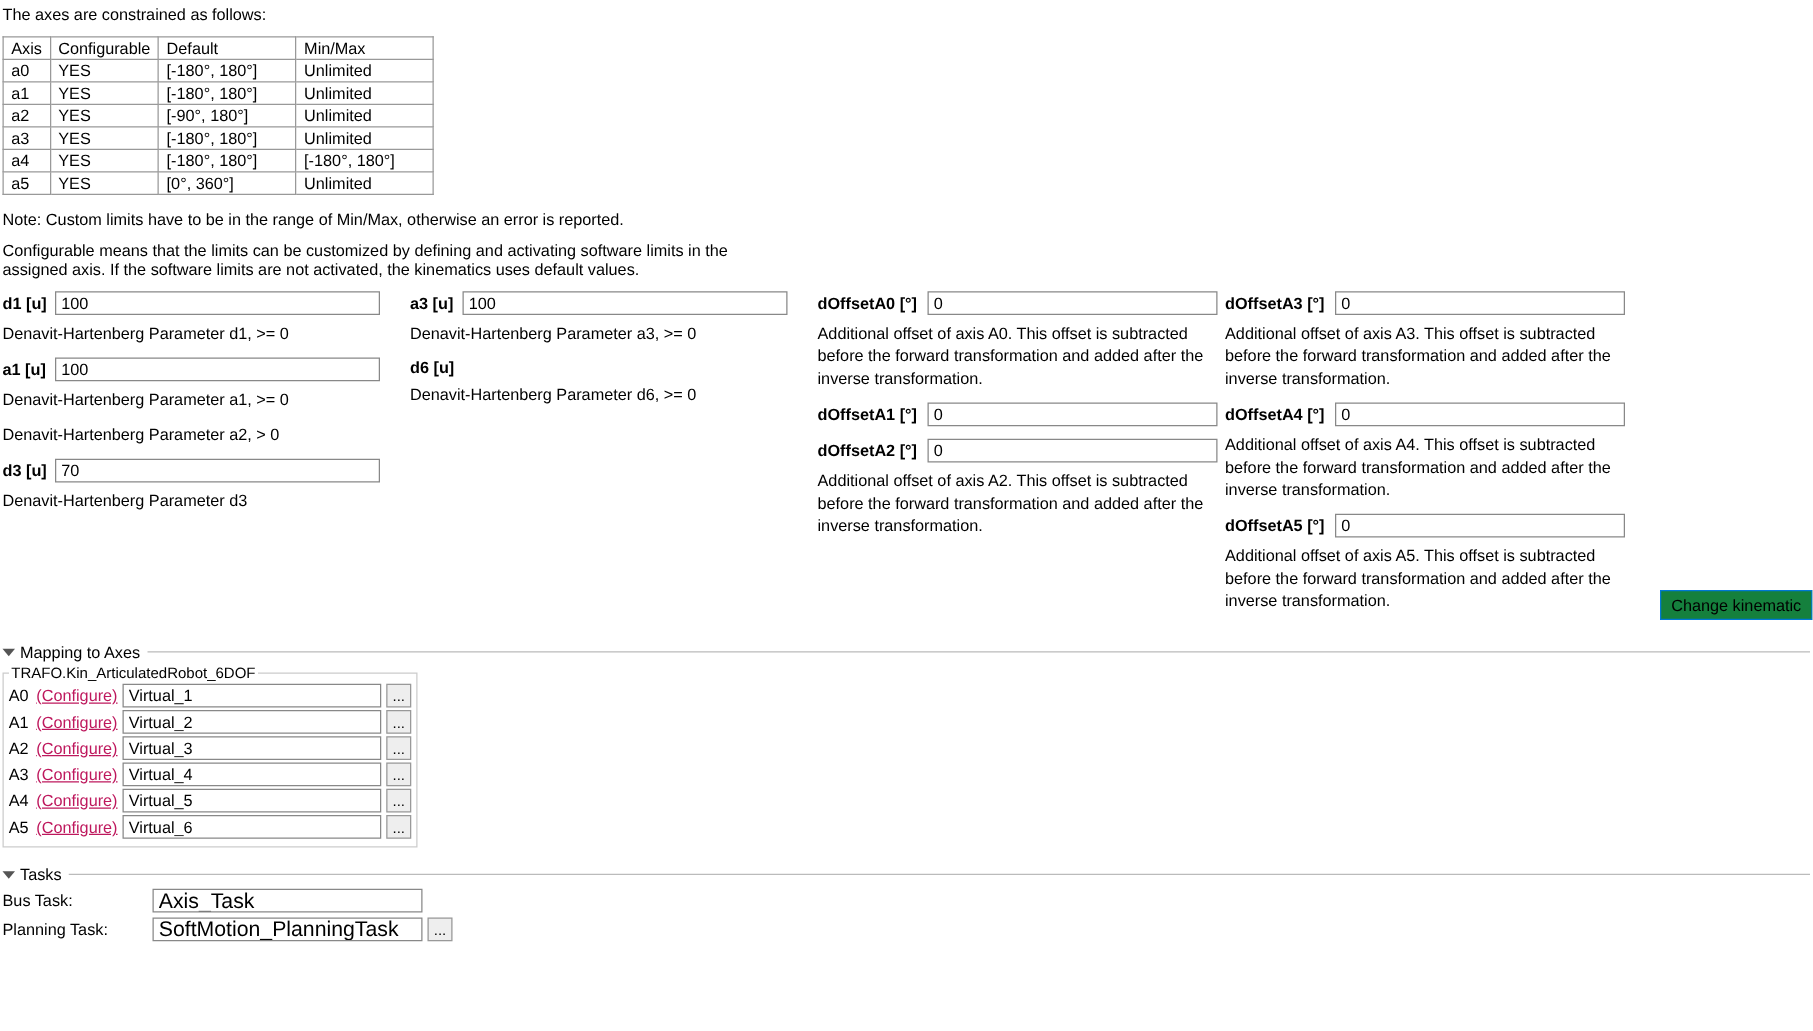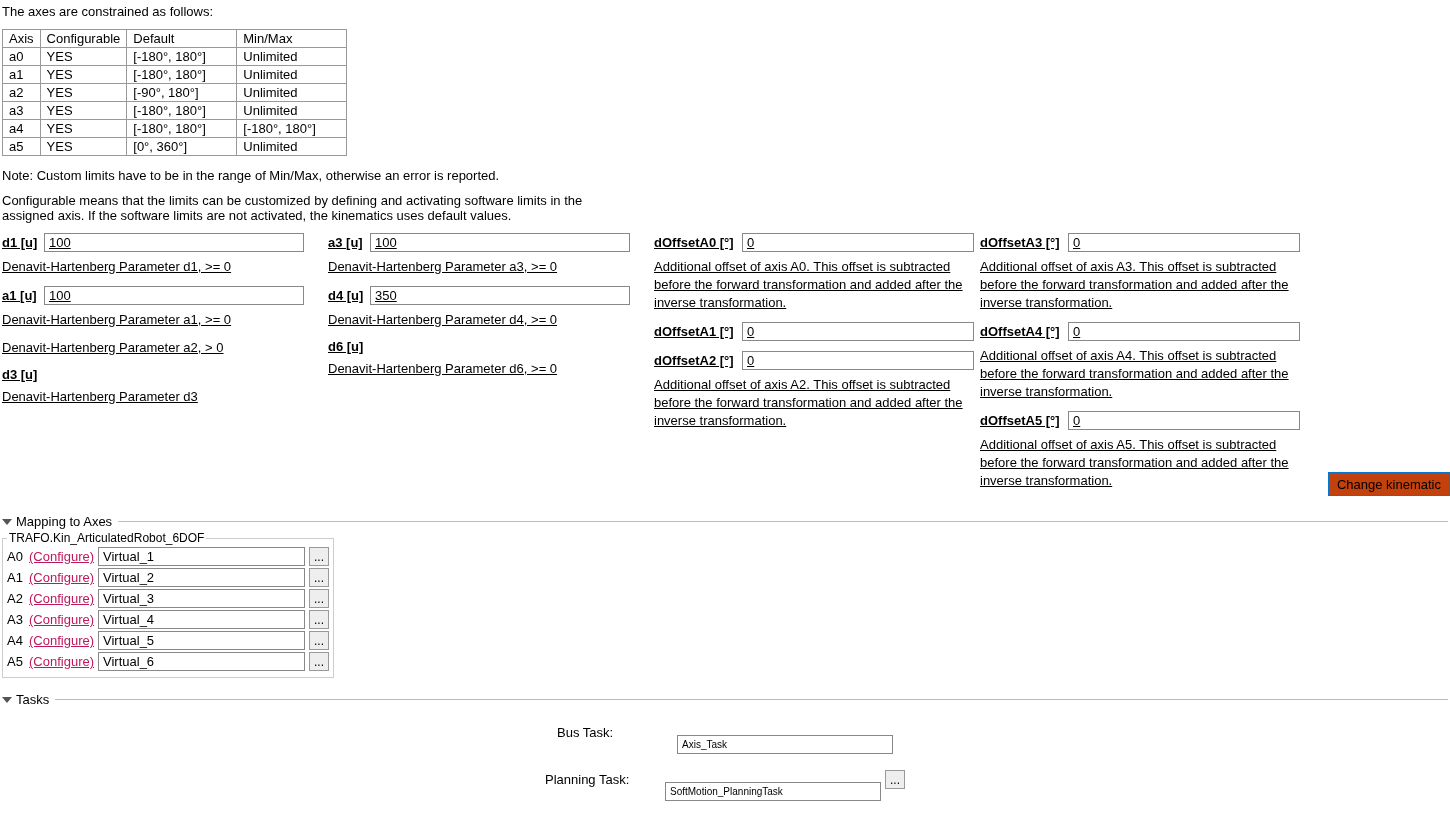--- a/index.html
+++ b/index.html
@@ -31,21 +31,20 @@
   .params-grid {
     display: grid;
     grid-template-columns: repeat(4, 320px);
     column-gap: 6px;
     row-gap: 0;
     margin-top: 6px;
     position: relative;
   }
   .param-block {
     margin-bottom: 10px;
-    text-decoration: underline;
   }
   .param-row {
     display: flex;
     align-items: center;
     margin-bottom: 6px;
   }
   .param-label {
     font-weight: bold;
     width: 42px;
     white-space: nowrap;
@@ -69,21 +68,21 @@
     max-width: 310px;
   }
 
   .change-btn {
     position: absolute;
     right: -2px;
     bottom: 4px;
     top: auto;
     height: 24px;
     padding: 0 8px;
-    background: #c2410c;
+    background: #15803d;
     border: 1px solid #0078d4;
     color: #000;
     font-family: inherit;
     font-size: 13px;
     cursor: pointer;
     margin-left: 12px;
   }
 
   .section-header {
     display: flex;
@@ -151,31 +150,29 @@
     cursor: pointer;
   }
 
   .tasks-area {
     margin-top: 4px;
   }
   .task-row {
     display: flex;
     align-items: center;
     margin-bottom: 4px;
-    justify-content: center;
   }
   .task-label { width: 120px; }
   .task-input {
     width: 216px;
     height: 19px;
     padding: 0 4px;
     border: 1px solid #888;
     font-family: inherit;
-    font-size: 10px;
-    margin-top: 24px;
+    font-size: 17px;
   }
 </style>
 </head>
 <body>
 
 
 
 
 <div class="intro">
   <p>The axes are constrained as follows:</p>
@@ -250,39 +247,33 @@
         <input class="param-input" value="100" style="">
       </div>
       <div class="param-desc">Denavit-Hartenberg Parameter a1, &gt;= 0</div>
     </div>
     <div class="param-block">
       <div class="param-desc">Denavit-Hartenberg Parameter a2, &gt; 0</div>
     </div>
     <div class="param-block">
       <div class="param-row">
         <span class="param-label">d3 [u]</span>
+        <input class="param-input" value="70" style="">
       </div>
       <div class="param-desc">Denavit-Hartenberg Parameter d3</div>
     </div>
   </div>
 
   <div>
     <div class="param-block">
       <div class="param-row">
         <span class="param-label">a3 [u]</span>
         <input class="param-input" value="100" style="">
       </div>
       <div class="param-desc">Denavit-Hartenberg Parameter a3, &gt;= 0</div>
-    </div>
-    <div class="param-block">
-      <div class="param-row">
-        <span class="param-label">d4 [u]</span>
-        <input class="param-input" value="350" style="">
-      </div>
-      <div class="param-desc">Denavit-Hartenberg Parameter d4, &gt;= 0</div>
     </div>
     <div class="param-block">
       <div class="param-row">
         <span class="param-label">d6 [u]</span>
       </div>
       <div class="param-desc">Denavit-Hartenberg Parameter d6, &gt;= 0</div>
     </div>
   </div>
 
   <div>

